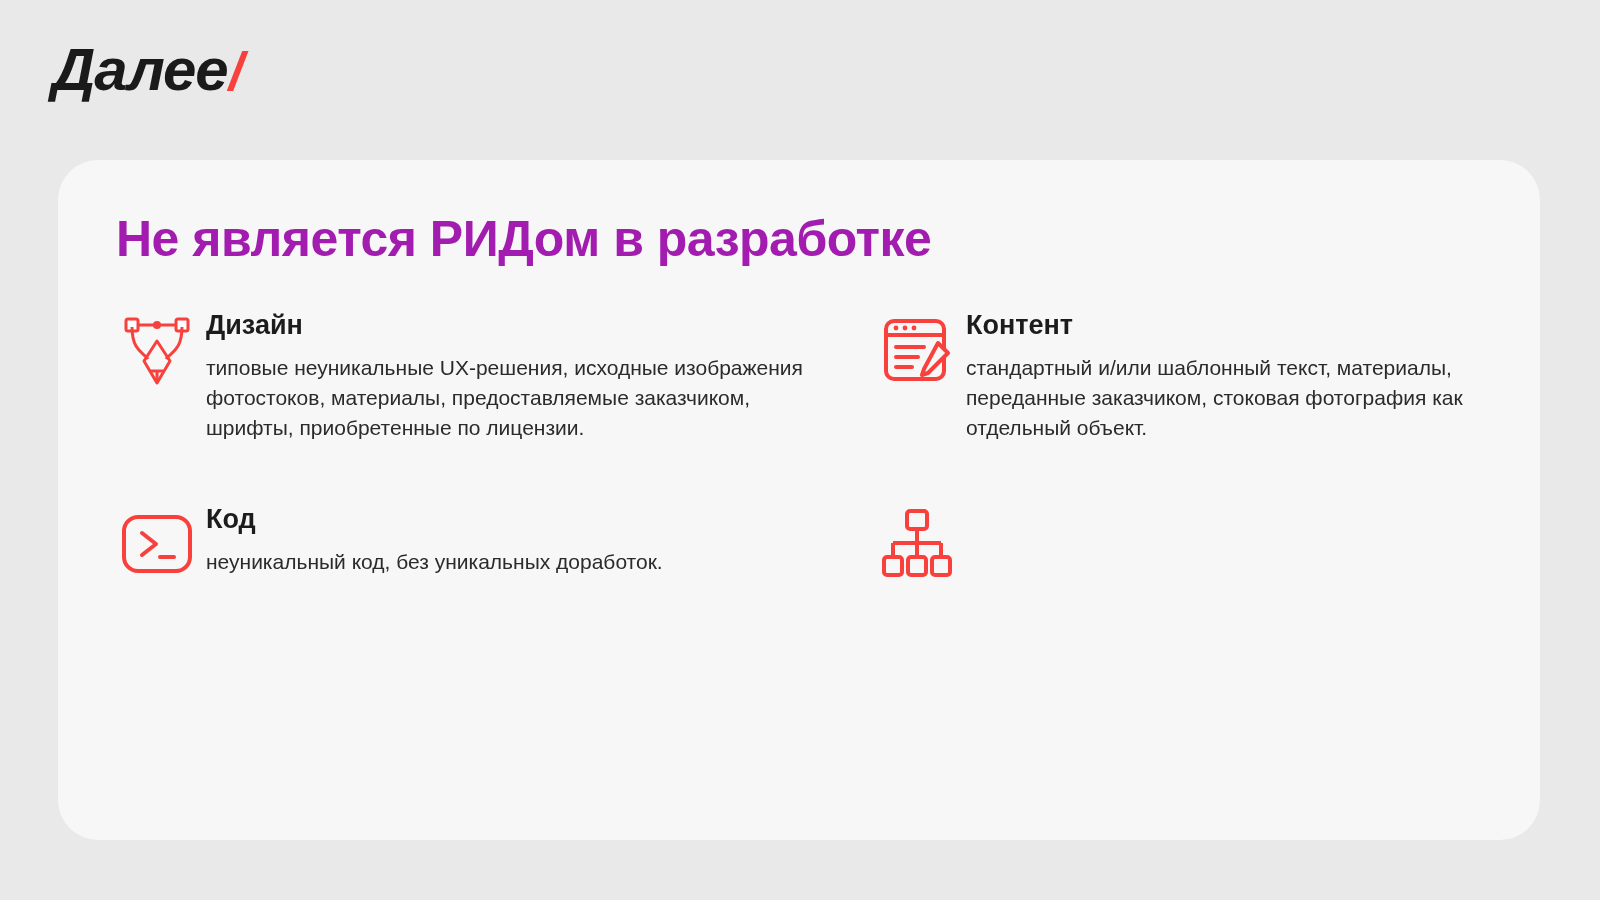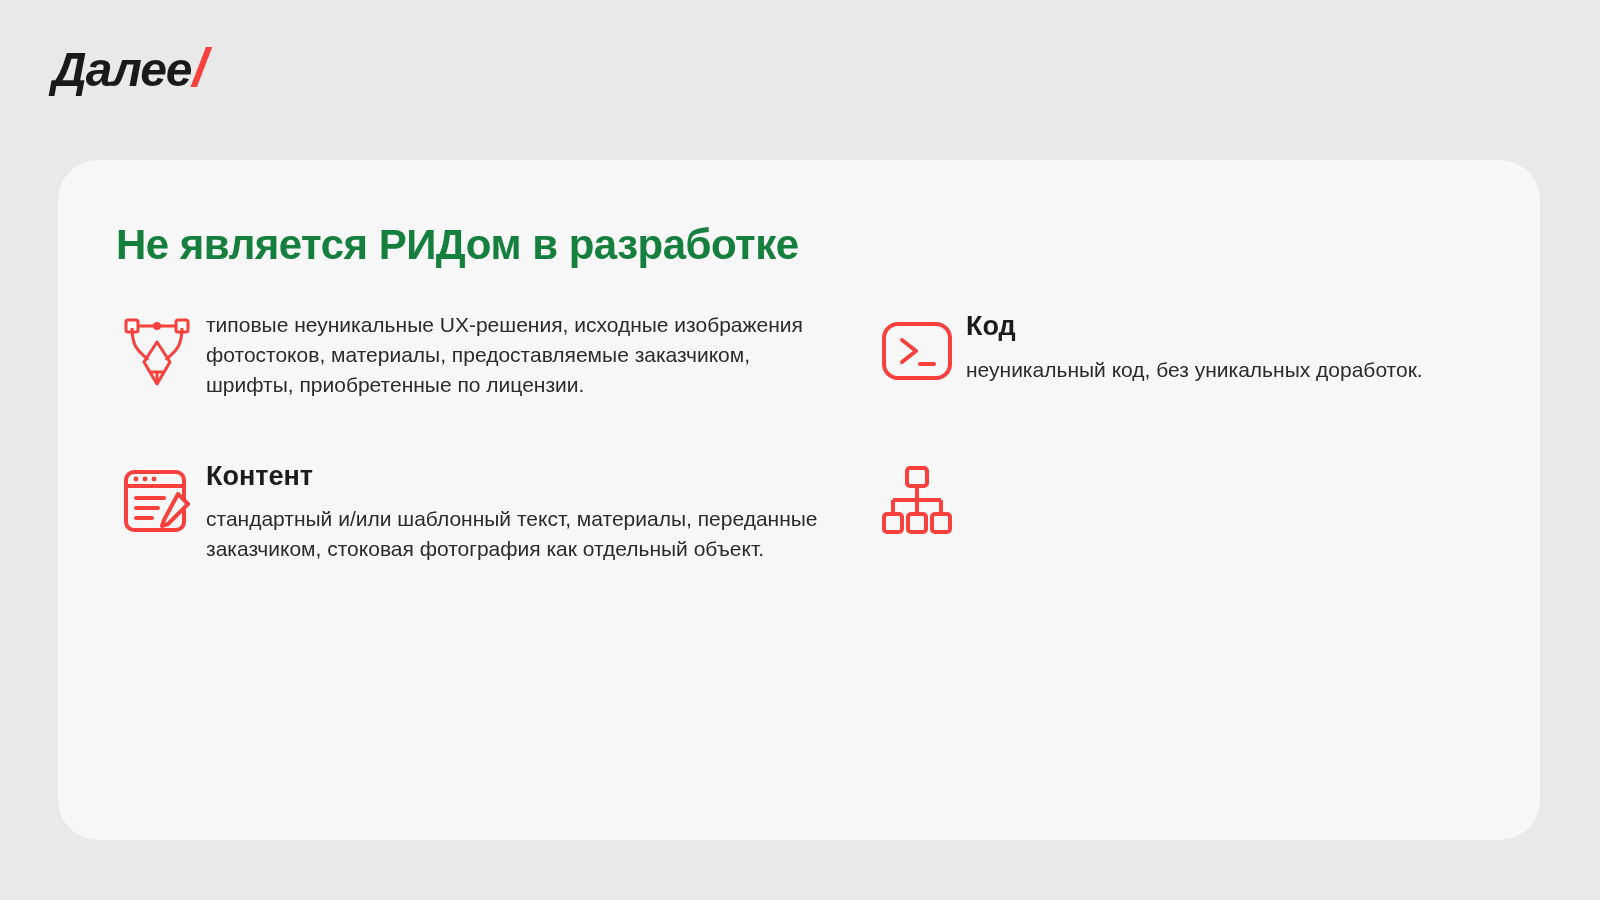--- a/index.html
+++ b/index.html
@@ -22,21 +22,21 @@
   
   .logo {
     position: absolute;
     left: 52px;
     top: 40px;
     display: flex;
     align-items: baseline;
     font-family: "Liberation Sans", sans-serif;
   }
   .logo-text {
-    font-size: 48px;
+    font-size: 60px;
     font-weight: bold;
     font-style: italic;
     letter-spacing: -1px;
     color: #1a1a1a;
     line-height: 1;
   }
   .logo-slash {
     font-size: 54px;
     font-weight: bold;
     font-style: italic;
@@ -50,25 +50,25 @@
     left: 58px;
     top: 160px;
     width: 1482px;
     height: 680px;
     background: #f7f7f7;
     border-radius: 40px;
     box-sizing: border-box;
     padding: 52px 56px 0 56px;
   }
   .card-title {
-    font-size: 42px;
+    font-size: 50px;
     font-weight: bold;
-    color: #15803d;
+    color: #a21caf;
     letter-spacing: -0.5px;
-    margin: 10px 0 42px 2px;
+    margin: 0 0 42px 2px;
     line-height: 1.1;
   }
   .grid {
     display: grid;
     grid-template-columns: 760px 1fr;
     grid-template-rows: auto auto;
     row-gap: 60px;
   }
   .item {
     display: flex;
@@ -125,35 +125,22 @@
             <rect x="58" y="8" width="12" height="12" rx="2" fill="#fff" stroke="#f8403c" stroke-width="3"></rect>
             <circle cx="39" cy="14" r="4" fill="#f8403c"></circle>
             <path d="M14 16 C14 40, 26 42, 30 48" stroke="#f8403c" stroke-width="3" fill="none"></path>
             <path d="M64 16 C64 40, 52 42, 48 48" stroke="#f8403c" stroke-width="3" fill="none"></path>
             <path d="M39 30 L52 50 L39 72 L26 50 Z" stroke="#f8403c" stroke-width="3" fill="none" stroke-linejoin="round"></path>
             <path d="M33 60 L45 60" stroke="#f8403c" stroke-width="3"></path>
             <path d="M39 60 L39 72" stroke="#f8403c" stroke-width="3"></path>
           </svg>
         </div>
         <div class="item-body">
+          <h2 class="item-title">Дизайн</h2>
           <p class="item-desc">типовые неуникальные UX-решения, исходные изображения фотостоков, материалы, предоставляемые заказчиком, шрифты, приобретенные по лицензии.</p>
-        </div>
-      </div>
-
-      <div class="item col-right">
-        <div class="item-icon">
-          <svg width="78" height="78" viewBox="0 0 78 78" fill="none" aria-hidden="true">
-            <rect x="6" y="12" width="66" height="54" rx="14" stroke="#f8403c" stroke-width="4"></rect>
-            <path d="M24 28 L38 39 L24 50" stroke="#f8403c" stroke-width="4" fill="none" stroke-linecap="round" stroke-linejoin="round"></path>
-            <path d="M42 52 L56 52" stroke="#f8403c" stroke-width="4" stroke-linecap="round"></path>
-          </svg>
-        </div>
-        <div class="item-body">
-          <h2 class="item-title">Код</h2>
-          <p class="item-desc">неуникальный код, без уникальных доработок.</p>
         </div>
       </div>
 
       <div class="item col-left">
         <div class="item-icon">
           <svg width="78" height="78" viewBox="0 0 78 78" fill="none" aria-hidden="true">
             <rect x="8" y="10" width="58" height="58" rx="8" stroke="#f8403c" stroke-width="4"></rect>
             <path d="M8 24 L66 24" stroke="#f8403c" stroke-width="4"></path>
             <circle cx="18" cy="17" r="2.4" fill="#f8403c"></circle>
             <circle cx="27" cy="17" r="2.4" fill="#f8403c"></circle>
@@ -166,20 +153,34 @@
         </div>
         <div class="item-body">
           <h2 class="item-title">Контент</h2>
           <p class="item-desc">стандартный и/или шаблонный текст, материалы, переданные заказчиком, стоковая фотография как отдельный объект.</p>
         </div>
       </div>
 
       <div class="item col-right">
         <div class="item-icon">
           <svg width="78" height="78" viewBox="0 0 78 78" fill="none" aria-hidden="true">
+            <rect x="6" y="12" width="66" height="54" rx="14" stroke="#f8403c" stroke-width="4"></rect>
+            <path d="M24 28 L38 39 L24 50" stroke="#f8403c" stroke-width="4" fill="none" stroke-linecap="round" stroke-linejoin="round"></path>
+            <path d="M42 52 L56 52" stroke="#f8403c" stroke-width="4" stroke-linecap="round"></path>
+          </svg>
+        </div>
+        <div class="item-body">
+          <h2 class="item-title">Код</h2>
+          <p class="item-desc">неуникальный код, без уникальных доработок.</p>
+        </div>
+      </div>
+
+      <div class="item col-right">
+        <div class="item-icon">
+          <svg width="78" height="78" viewBox="0 0 78 78" fill="none" aria-hidden="true">
             <rect x="29" y="6" width="20" height="18" rx="3" stroke="#f8403c" stroke-width="4"></rect>
             <rect x="6" y="52" width="18" height="18" rx="3" stroke="#f8403c" stroke-width="4"></rect>
             <rect x="30" y="52" width="18" height="18" rx="3" stroke="#f8403c" stroke-width="4"></rect>
             <rect x="54" y="52" width="18" height="18" rx="3" stroke="#f8403c" stroke-width="4"></rect>
             <path d="M39 24 L39 38" stroke="#f8403c" stroke-width="4"></path>
             <path d="M15 38 L63 38" stroke="#f8403c" stroke-width="4"></path>
             <path d="M15 38 L15 52" stroke="#f8403c" stroke-width="4"></path>
             <path d="M39 38 L39 52" stroke="#f8403c" stroke-width="4"></path>
             <path d="M63 38 L63 52" stroke="#f8403c" stroke-width="4"></path>
           </svg>

